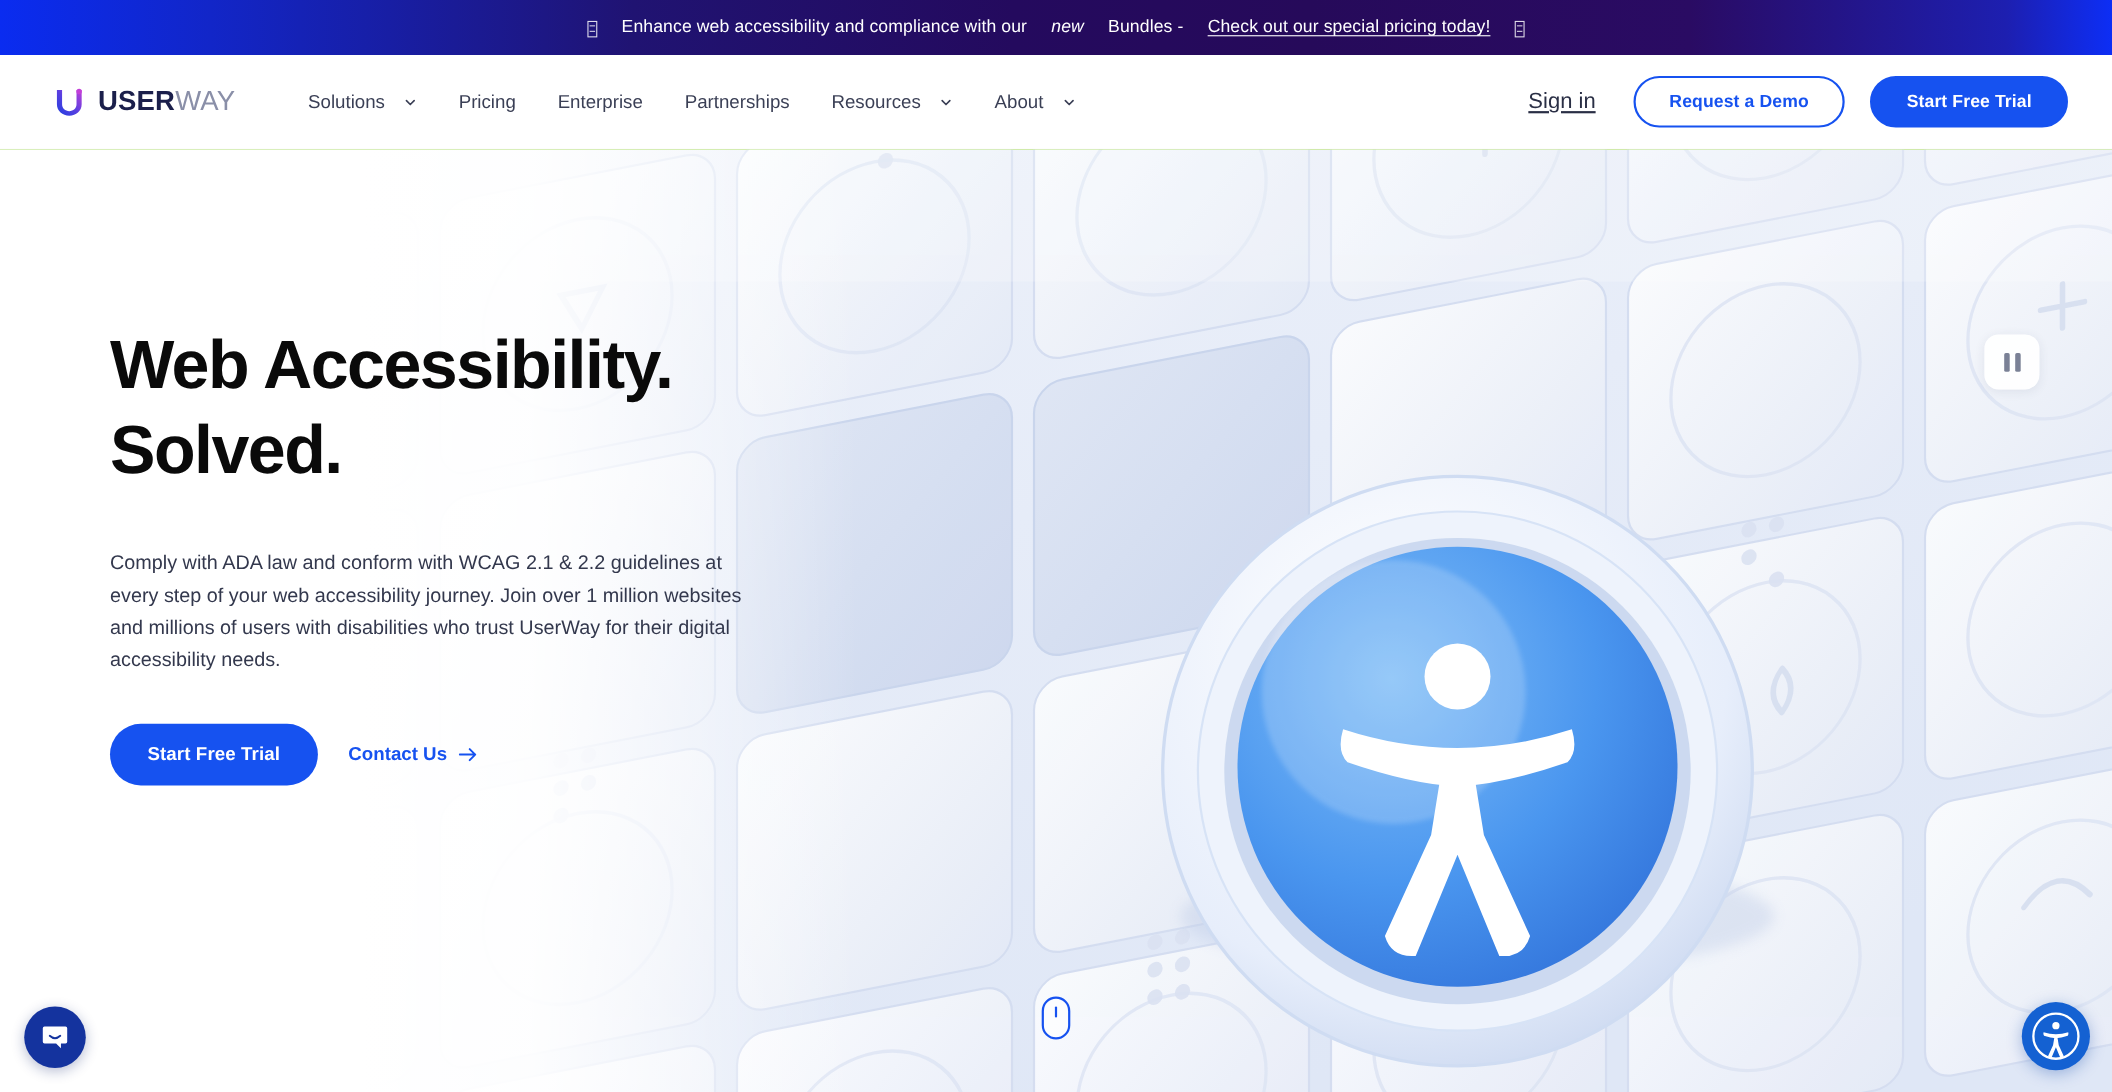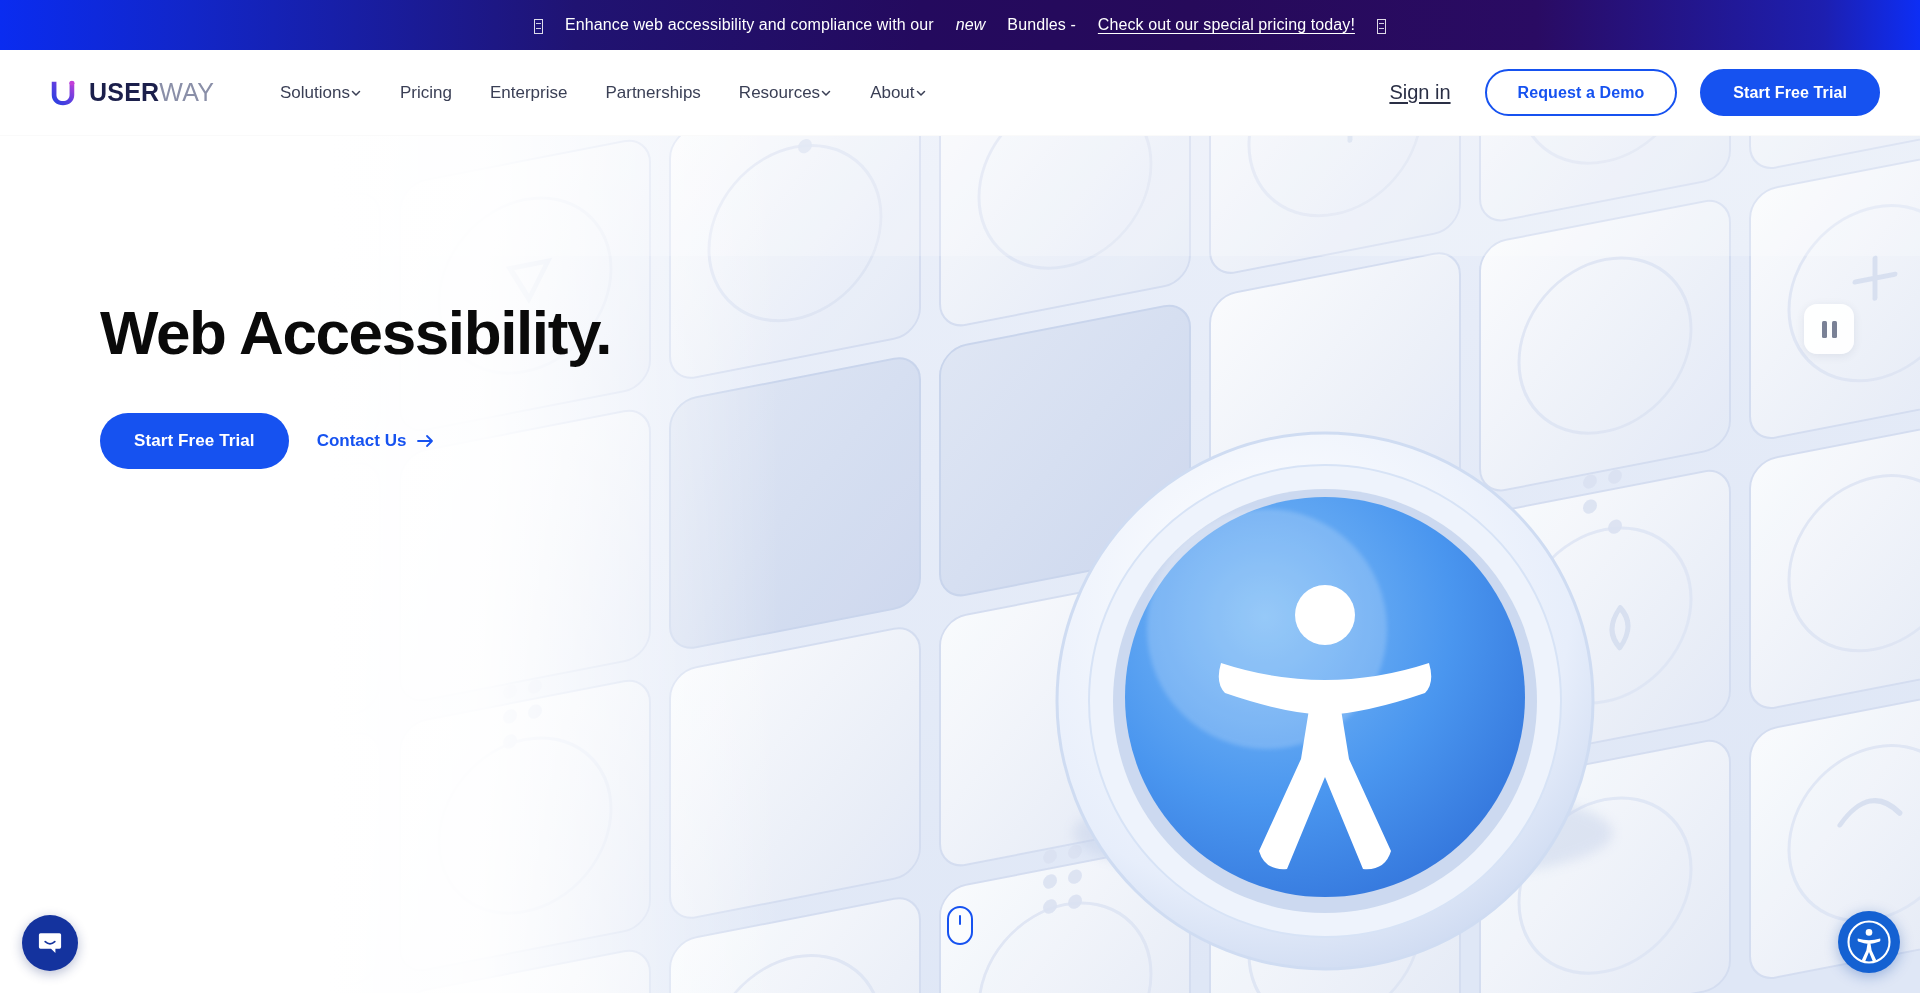--- a/index.html
+++ b/index.html
@@ -37,21 +37,21 @@
     border-bottom:1px solid rgba(0,0,0,0.02);
   }
   .logo-wrap{ display:flex; align-items:center; gap:11px; cursor:pointer; margin-left:8px; }
   .logo-mark{ width:30px; height:30px; }
   .logo-text{ font-size:25px; letter-spacing:.2px; line-height:1; display:flex;justify-content:space-between; }
   .logo-user{ font-weight:700; color:#1b1f4b; }
   .logo-way{ font-weight:400; color:#8a8fa8; }
 
   .nav-links{ display:flex; align-items:center; gap:0; margin-left:47px; }
   .nav-item{
-    display:flex; align-items:center; gap:0;
+    display:flex; align-items:center; gap:17px;
     font-size:17px; color:#3a3f55; padding:10px 19px; cursor:pointer;
     white-space:nowrap;
   }
   .caret{ width:12px; height:12px; display:block; }
 
   .nav-right{ margin-left:auto; display:flex; align-items:center; gap:23px; }
   .signin{
     font-size:20px; color:#2a2f45; text-decoration:underline;
     text-underline-offset:3px; cursor:pointer; margin-right:11px;
   }
@@ -403,22 +403,24 @@
 
       <rect width="1920" height="120" fill="#ffffff" opacity="0.22"></rect>
     </svg>
   </div>
 
   <div class="hero-fade"></div>
 
   <div class="hero-content">
     <h1 class="hero-h1">
       <span class="l1">Web Accessibility.</span>
+      <span class="l2">Solved.</span>
     </h1>
 
+    <p class="hero-p">Comply with ADA law and conform with WCAG 2.1 &amp; 2.2 guidelines at every step of your web accessibility journey. Join over 1 million websites and millions of users with disabilities who trust UserWay for their digital accessibility needs.</p>
 
     <div class="hero-cta">
       <span class="btn btn-hero">Start Free Trial</span>
       <span class="link-contact">
         <span>Contact Us</span>
         <span class="arrow-r">
           <svg class="arrow-r" viewBox="0 0 17 14">
               <path d="M1 7 H15 M10 2 L15 7 L10 12" fill="none" stroke="#1652f0" stroke-width="1.8" stroke-linecap="round" stroke-linejoin="round"></path>
             </svg>
         </span>

